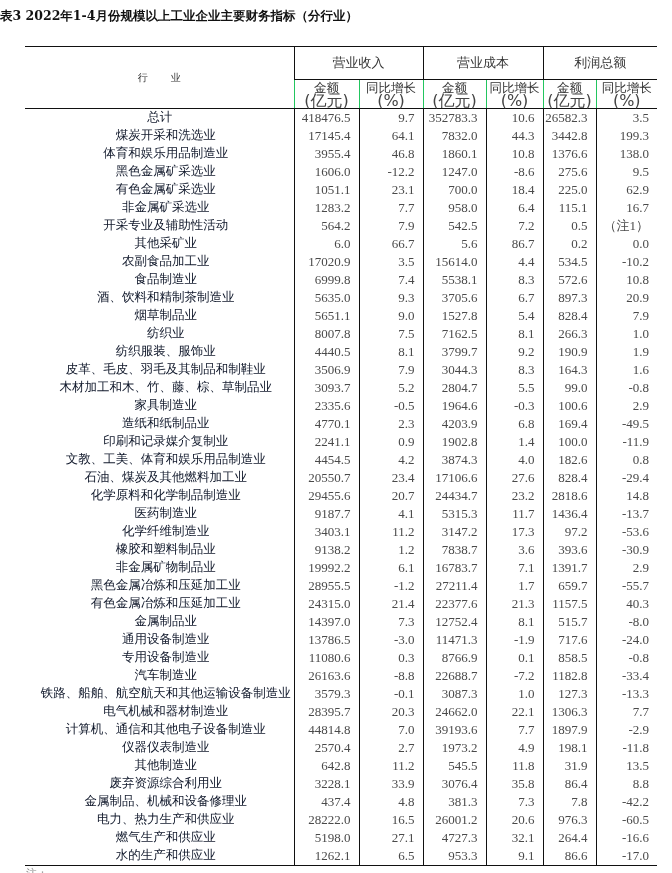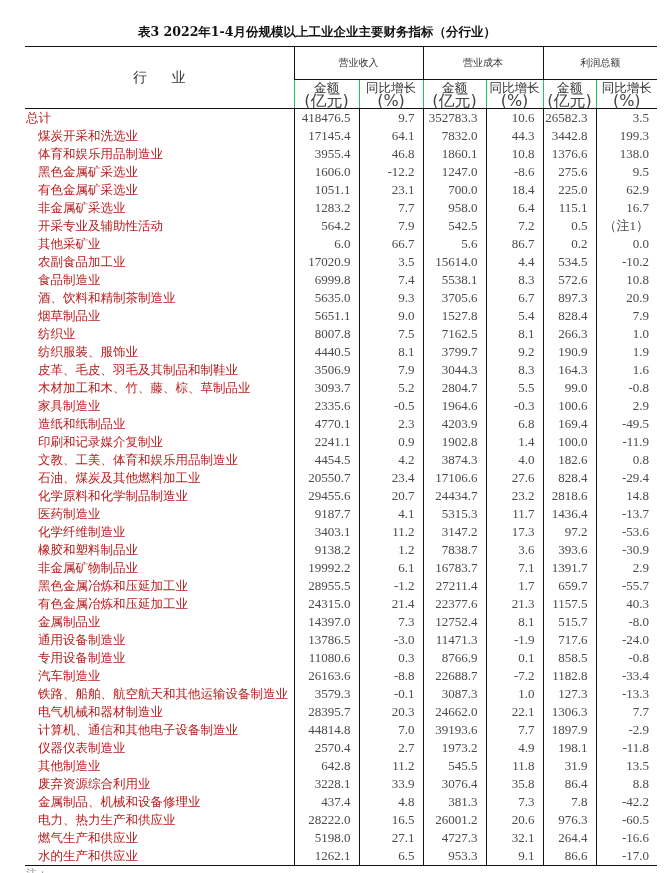--- a/index.html
+++ b/index.html
@@ -1,27 +1,27 @@
 <!DOCTYPE html>
 <html><head>
   <meta charset="utf-8">
   <style>
     html, body { margin: 0; padding: 0; background: #ffffff; }
     body { width: 672px; height: 873px; overflow: hidden; position: relative; font-family: "DejaVu Sans", sans-serif; color: #222; }
-    .title { position: absolute; top: 8px; left: 0; width: 634px; text-align: center; font-family: "DejaVu Serif", serif; font-weight: bold; font-size: 12.5px; color: #111; letter-spacing: 0px; margin-top: 16px; }
+    .title { position: absolute; top: 8px; left: 0; width: 634px; text-align: left; font-family: "DejaVu Serif", serif; font-weight: bold; font-size: 12.5px; color: #111; letter-spacing: 0px; }
     table { position: absolute; top: 46px; left: 25px; border-collapse: collapse; table-layout: fixed; width: 632px; }
     th, td { padding: 0; margin: 0; }
-    thead th { font-weight: normal; color: #333; font-size: 10px; text-align: center; }
+    thead th { font-weight: normal; color: #333; font-size: 13px; text-align: center; }
     .hdr-top th { height: 32px; border-top: 1.5px solid #111; }
     .hdr-top th.group { border-left: 1px solid #111; border-bottom: 1px solid #111; }
-    .hdr-top th.industry { border-bottom: 1.5px solid #111; font-size: 14px; letter-spacing: 10px; padding-left: 10px; }
+    .hdr-top th.industry { border-bottom: 1.5px solid #111; font-size: 10px; letter-spacing: 10px; padding-left: 10px; }
     .hdr-sub th { height: 28px; border-left: 1px solid #22c55e; border-bottom: 1.5px solid #111; line-height: 13px; font-size: 12.5px; }
     .hdr-sub th .unit { display: block; font-size: 16px; color: #444; }
     tbody td { height: 18px; line-height: 18px; font-size: 12.5px; white-space: nowrap; }
-    tbody td.name { text-align: left; padding-left: 13px; color: #b91c1c; font-size: 12.5px; }
+    tbody td.name { text-align: center; padding-left: 13px; color: #0f172a; font-size: 12.5px; font-family: Liberation Mono, monospace; }
     tbody td.name.total { padding-left: 1px; }
     tbody td.num { text-align: right; padding-right: 8px; font-family: "Liberation Serif", serif; font-size: 13px; color: #4a4a4a; border-left: 1px solid #111; }
     tbody tr:last-child td { border-bottom: 1.5px solid #111; }
     .note { position: absolute; top: 866px; left: 26px; font-size: 11px; color: #888; }
   </style>
 </head>
 <body>
 
 <div class="title">表3  2022年1-4月份规模以上工业企业主要财务指标（分行业）</div>
 

